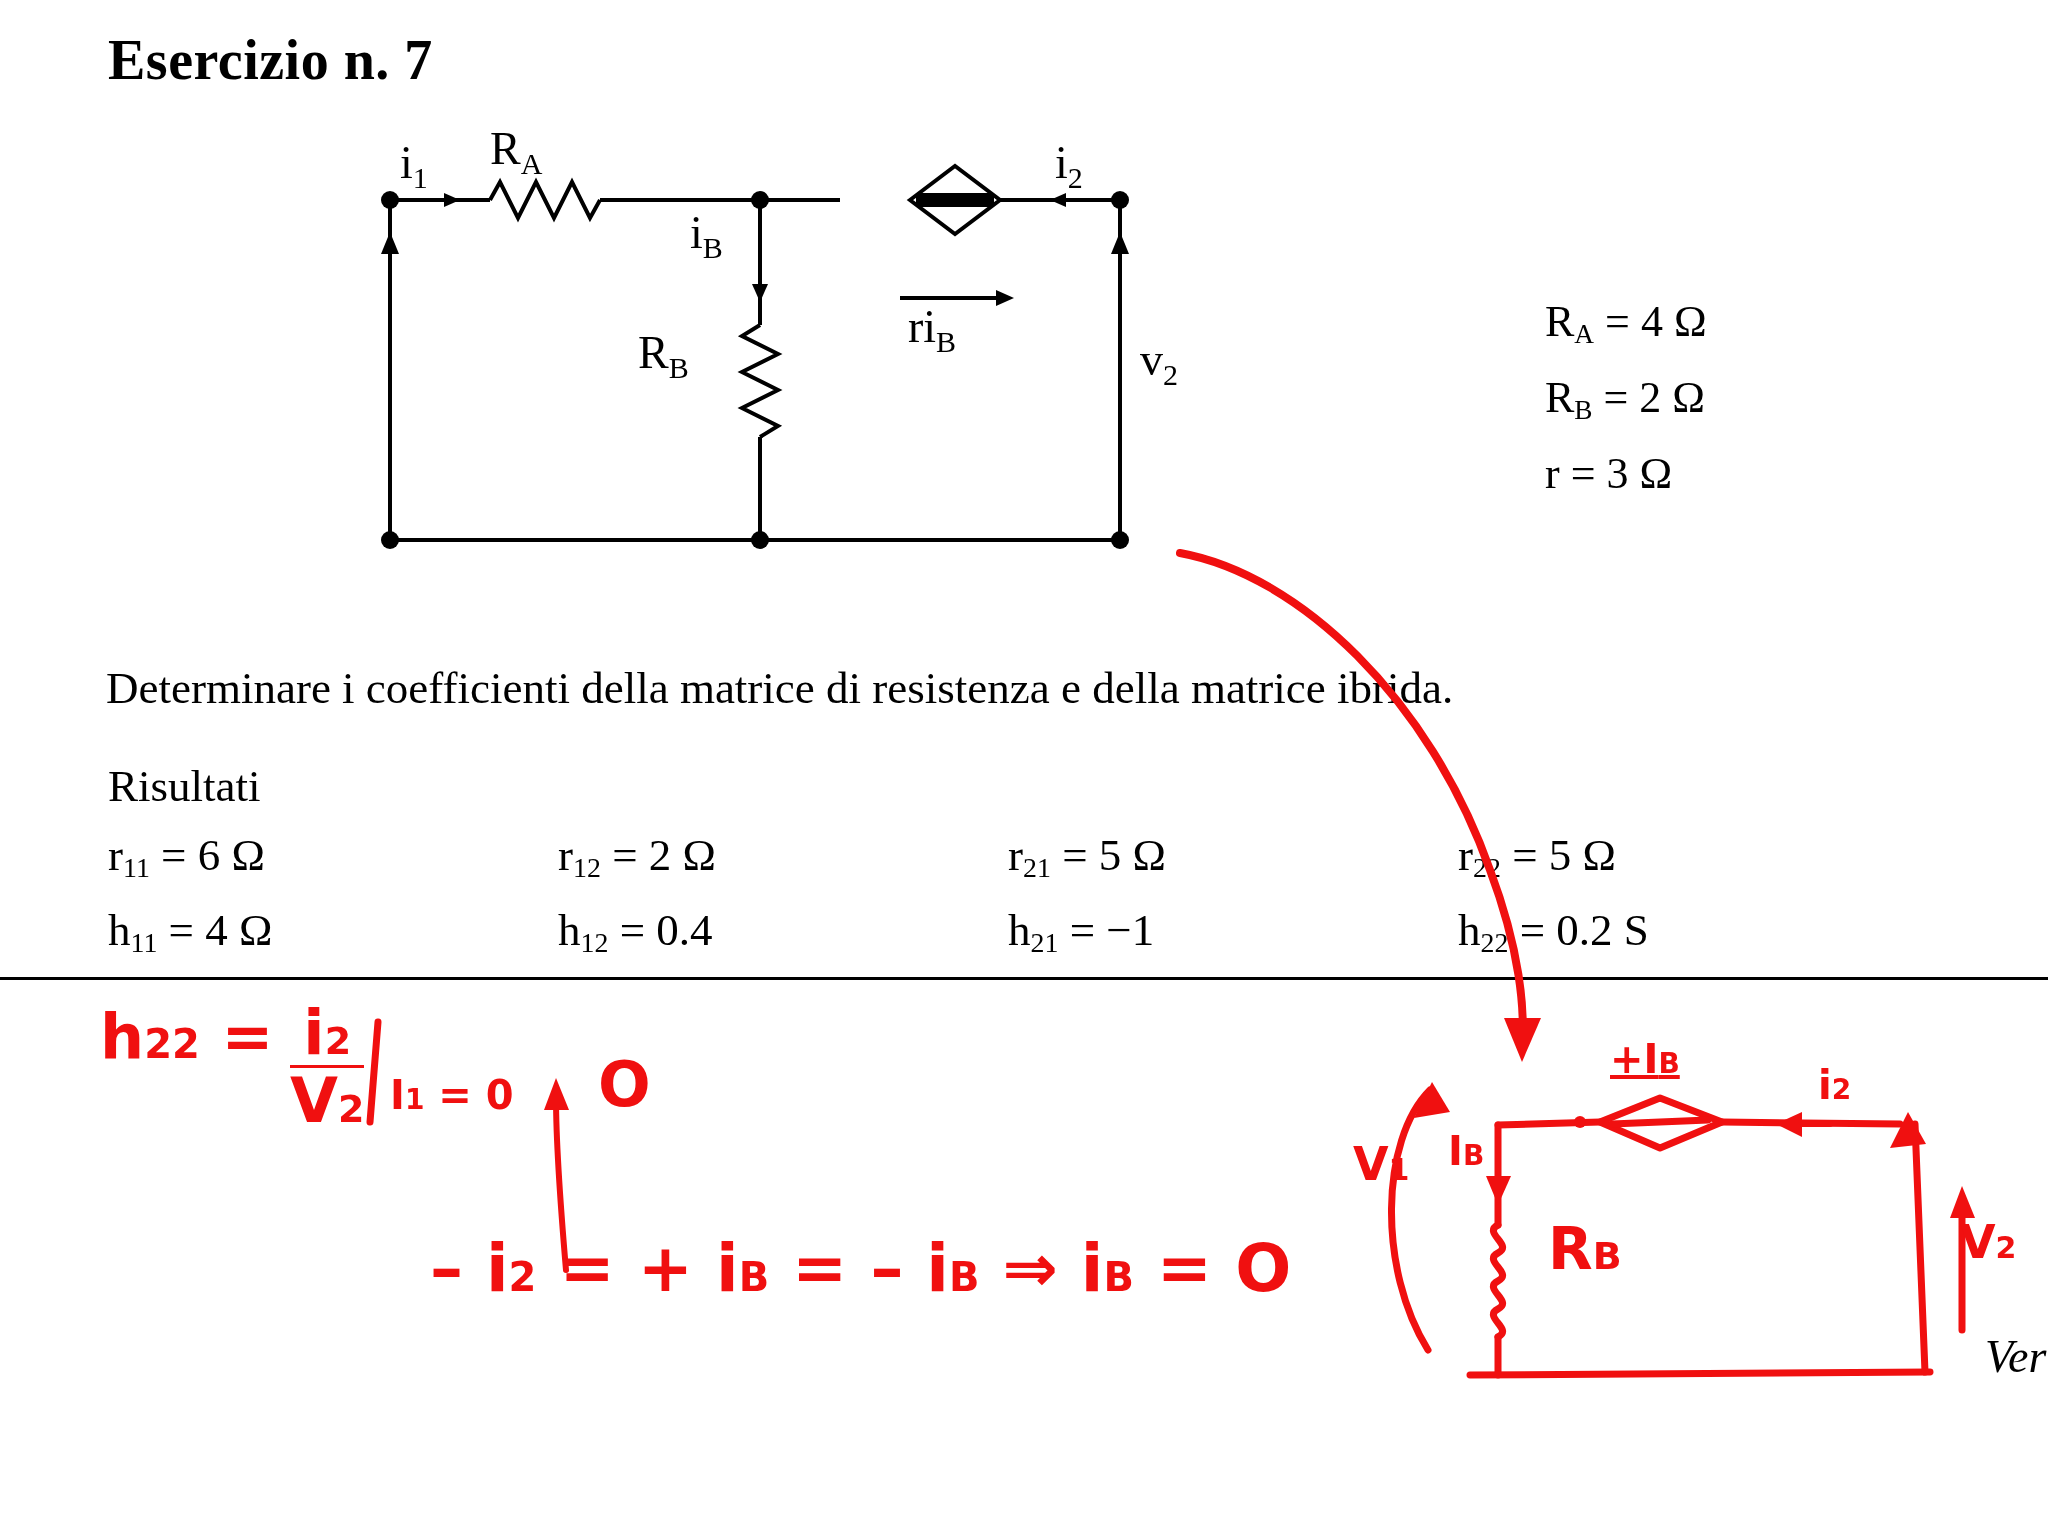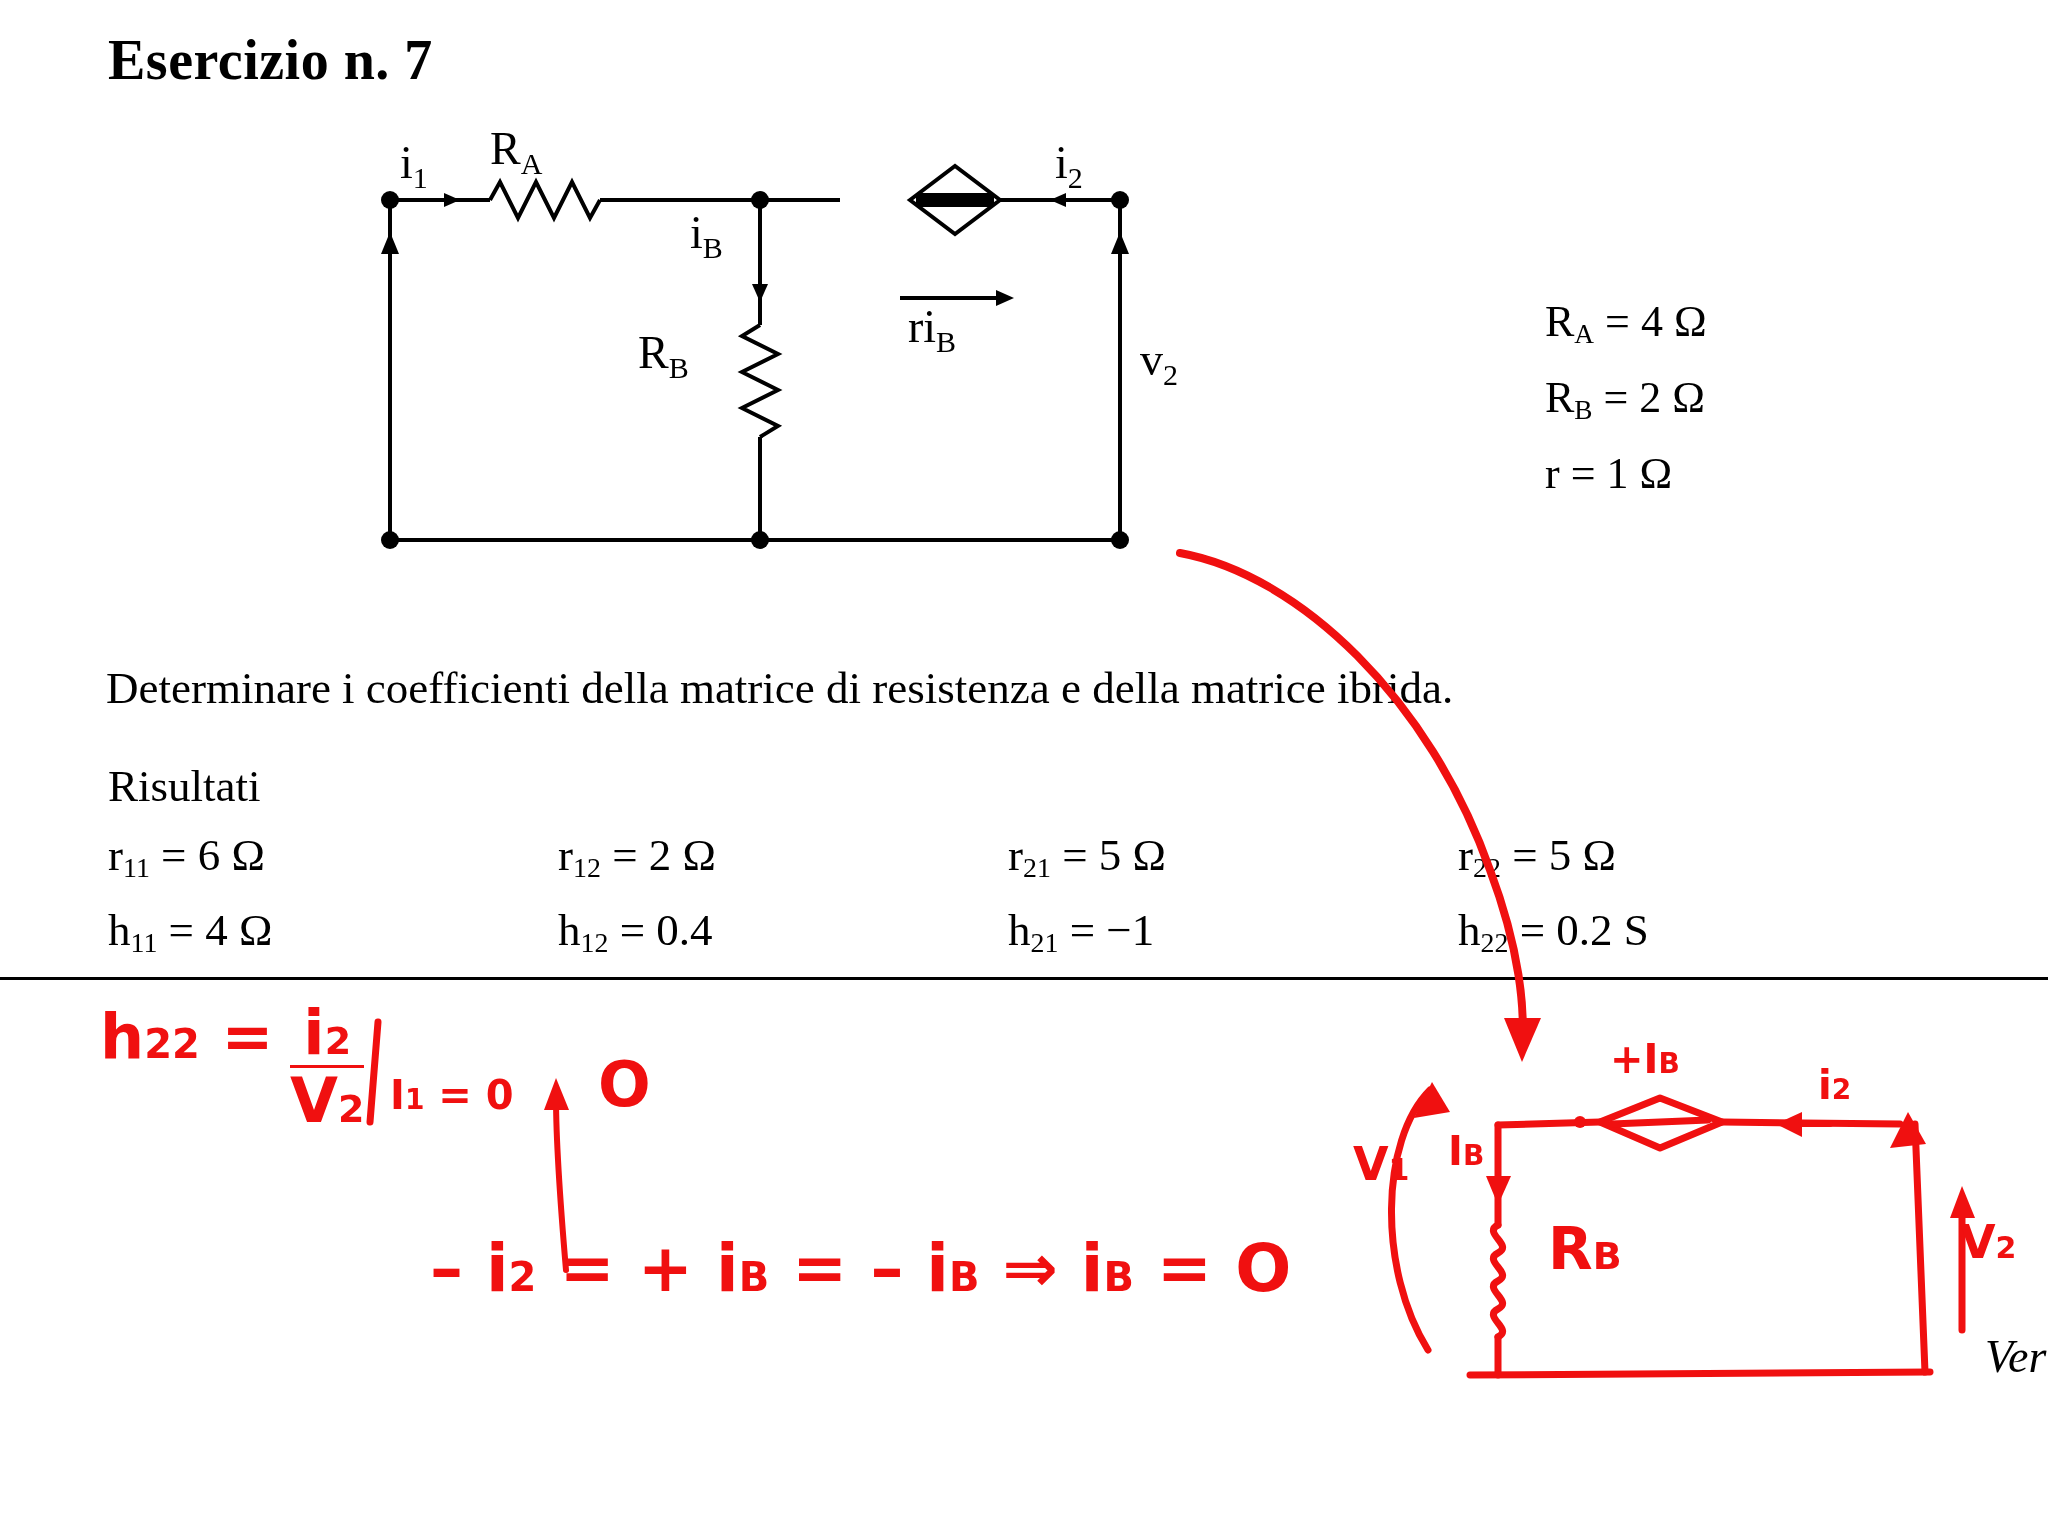--- a/index.html
+++ b/index.html
@@ -182,21 +182,21 @@
       <text x="338" y="248">R<tspan font-size="30" dy="10">B</tspan></text>
       <text x="-40" y="255">v<tspan font-size="30" dy="10">1</tspan></text>
       <text x="840" y="255">v<tspan font-size="30" dy="10">2</tspan></text>
       <text x="608" y="222">ri<tspan font-size="30" dy="10">B</tspan></text>
     </g>
   </svg>
 
   <div class="values">
     <div>R<sub>A</sub> = 4 Ω</div>
     <div>R<sub>B</sub> = 2 Ω</div>
-    <div>r = 1 Ω</div>
+    <div>r = 3 Ω</div>
   </div>
 
   <div id="prompt">Determinare i coefficienti della matrice di resistenza e della matrice ibrida.</div>
 
   <div id="results-heading">Risultati</div>
 
   <div class="results-grid">
     <div class="results-row">
       <div class="results-cell">r<sub>11</sub> = 6 Ω</div>
       <div class="results-cell">r<sub>12</sub> = 2 Ω</div>
@@ -273,21 +273,21 @@
   <div class="hand" style="left:430px; top:1230px; font-size:66px;">
     – i<span style="font-size:40px;">2</span> = + i<span style="font-size:40px;">B</span> = – i<span style="font-size:40px;">B</span> ⇒ i<span style="font-size:40px;">B</span> = O
   </div>
 
   <div class="hand" style="left:1325px; top:1137px; font-size:46px;margin-left:28px;">V<span style="font-size:30px;">1</span></div>
 
   <div class="hand" style="left:1960px; top:1215px; font-size:46px;">V<span style="font-size:30px;">2</span></div>
 
   <div class="hand" style="left:1448px; top:1128px; font-size:40px;">I<span style="font-size:28px;">B</span></div>
 
-  <div class="hand" style="left:1610px; top:1036px; font-size:40px;">+I<span style="font-size:28px;">B</span></div>
+  <div class="hand" style="left:1610px; top:1036px; font-size:40px;text-decoration:underline;">+I<span style="font-size:28px;">B</span></div>
 
   <div class="hand" style="left:1818px; top:1062px; font-size:40px;">i<span style="font-size:28px;">2</span></div>
 
   <div class="hand" style="left:1548px; top:1215px; font-size:58px;">R<span style="font-size:38px;">B</span></div>
 
   <div id="vert-label">Ver</div>
 
 </div>
 
 </body></html>

